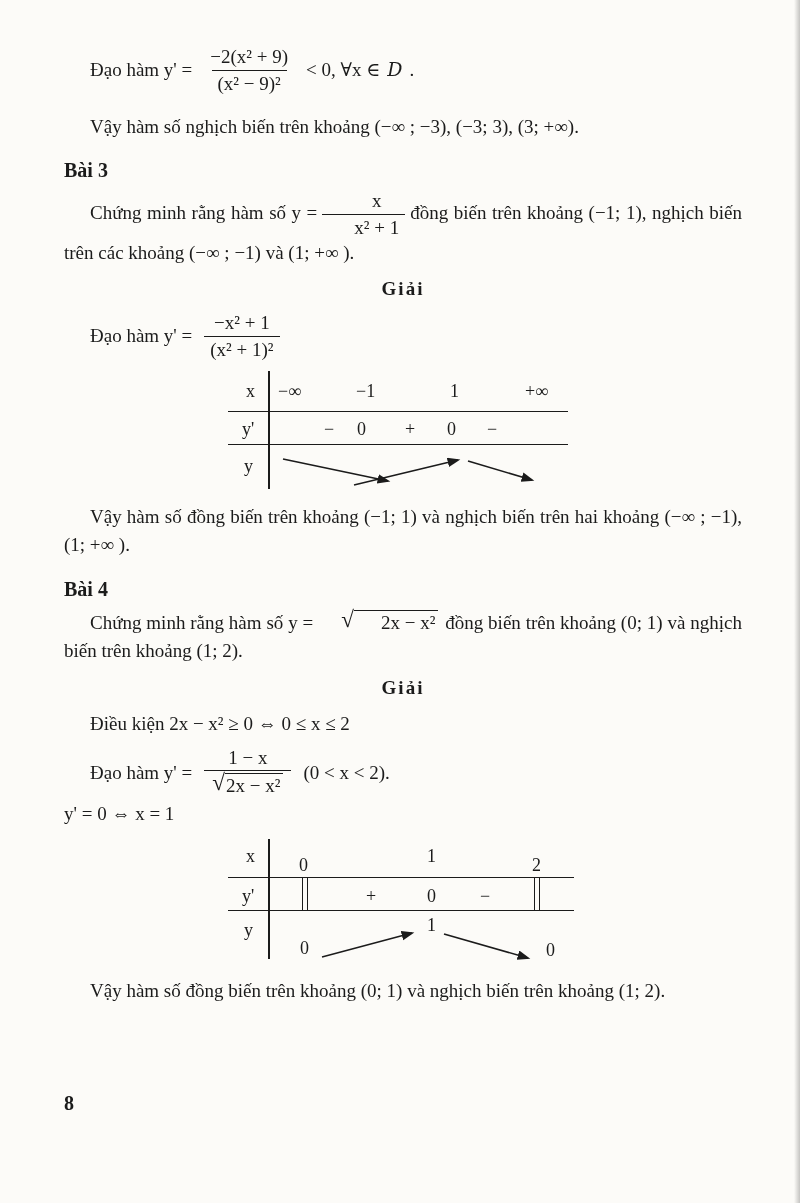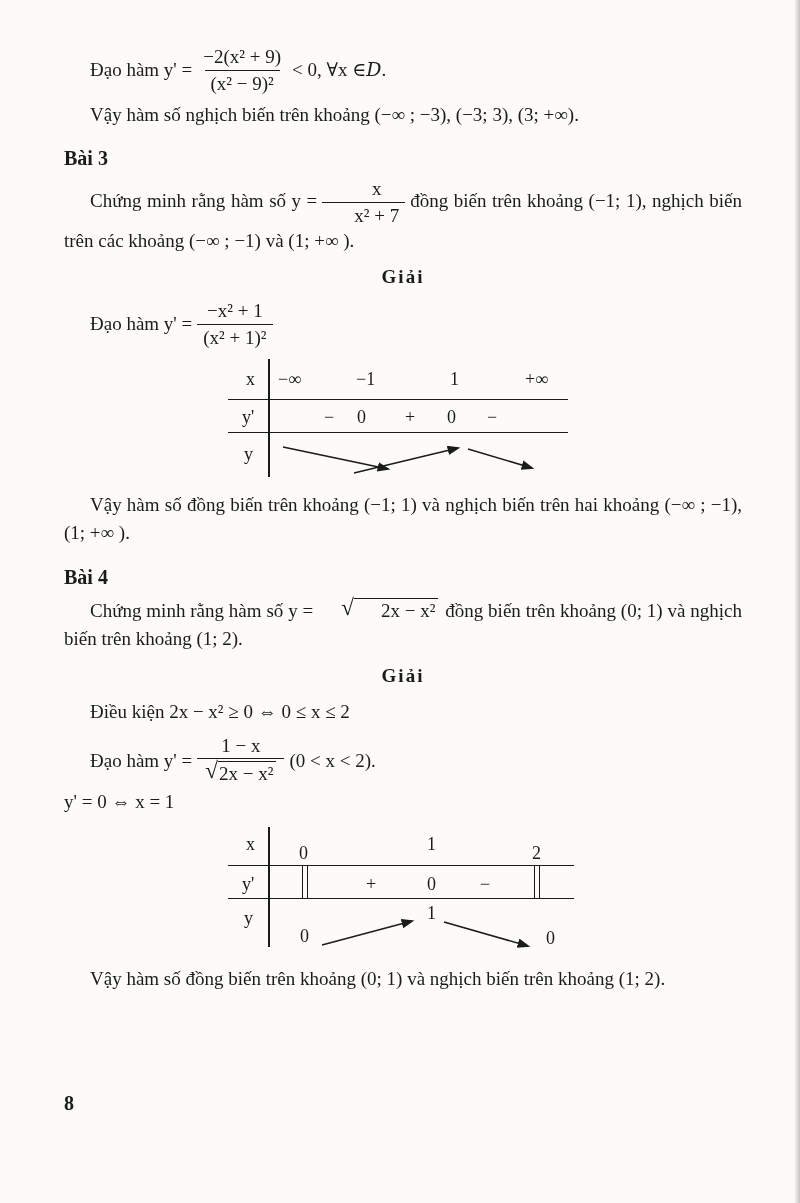--- a/index.html
+++ b/index.html
@@ -12,21 +12,21 @@
   }
   .page::after {
     content:""; position:absolute; top:0; right:0; width:6px; height:100%;
     background:linear-gradient(to right, rgba(0,0,0,0), rgba(0,0,0,0.22));
     pointer-events:none;
   }
   .content { padding:46px 58px 0 64px; }
   .para { line-height:1.5; }
   .indent { text-indent:26px; }
   .just { text-align:justify; }
-  .mathline { display:flex; align-items:center; line-height:1.25; }
+  .mathline { display:flex; align-items:center; gap:7px; line-height:1.25; }
   .pl-indent { padding-left:26px; }
   .bai { font-size:20px; font-weight:700; margin-top:18px; }
   .giai { text-align:center; font-weight:700; letter-spacing:2px; margin-top:8px; line-height:1.5; }
   .scriptD { font-style:italic; font-family:"DejaVu Serif",serif; }
 
   .frac { display:inline-flex; flex-direction:column; align-items:center;
           text-align:center; vertical-align:middle; line-height:1.15; margin:0 5px; }
   .frac .num { padding:0 6px 2px; }
   .frac .den { padding:2px 6px 0; border-top:1.6px solid #1b1b1b;text-align:center; }
 
@@ -58,27 +58,27 @@
       <span>Đạo hàm  y' =</span>
       <span class="frac">
         <span class="num">−2(x² + 9)</span>
         <span class="den">(x² − 9)²</span>
       </span>
       <span>&lt; 0,  ∀x ∈</span>
       <span class="scriptD">D</span>
       <span>.</span>
     </div>
 
-    <p class="para indent just" style="margin-top:6px">Vậy hàm số nghịch biến trên khoảng (−∞ ; −3), (−3; 3), (3; +∞).</p>
+    <p class="para indent just" style="margin-top:18px">Vậy hàm số nghịch biến trên khoảng (−∞ ; −3), (−3; 3), (3; +∞).</p>
 
     <h2 class="bai">Bài 3</h2>
 
     <p class="para indent just" style="margin-top:8px"><span>Chứng minh rằng hàm số  y =</span><span class="frac">
           <span class="num">x</span>
-          <span class="den">x² + 7</span>
+          <span class="den">x² + 1</span>
         </span><span>đồng biến trên khoảng (−1; 1), nghịch biến trên các khoảng (−∞ ; −1) và (1; +∞ ).</span></p>
 
     <div class="giai">Giải</div>
 
 
     <div class="mathline pl-indent" style="margin-top:8px">
       <span>Đạo hàm  y' =</span>
       <span class="frac">
         <span class="num">−x² + 1</span>
         <span class="den">(x² + 1)²</span>

